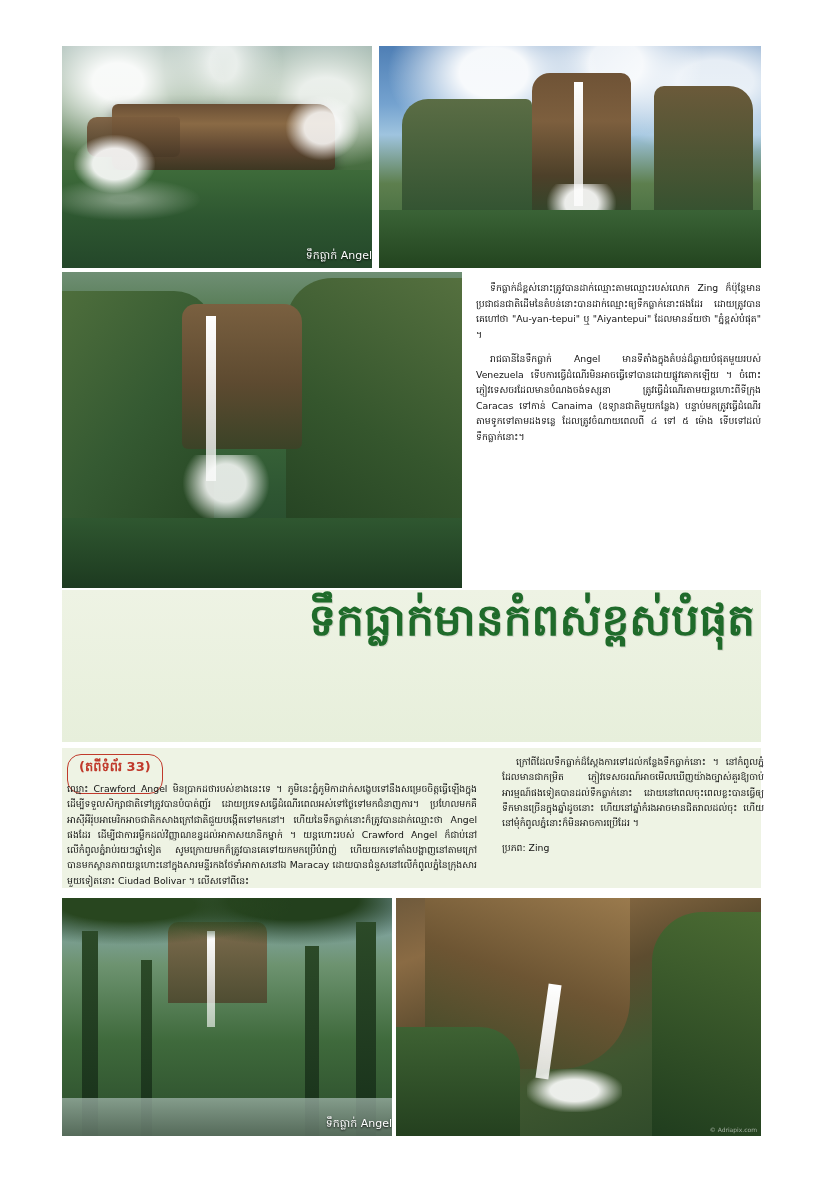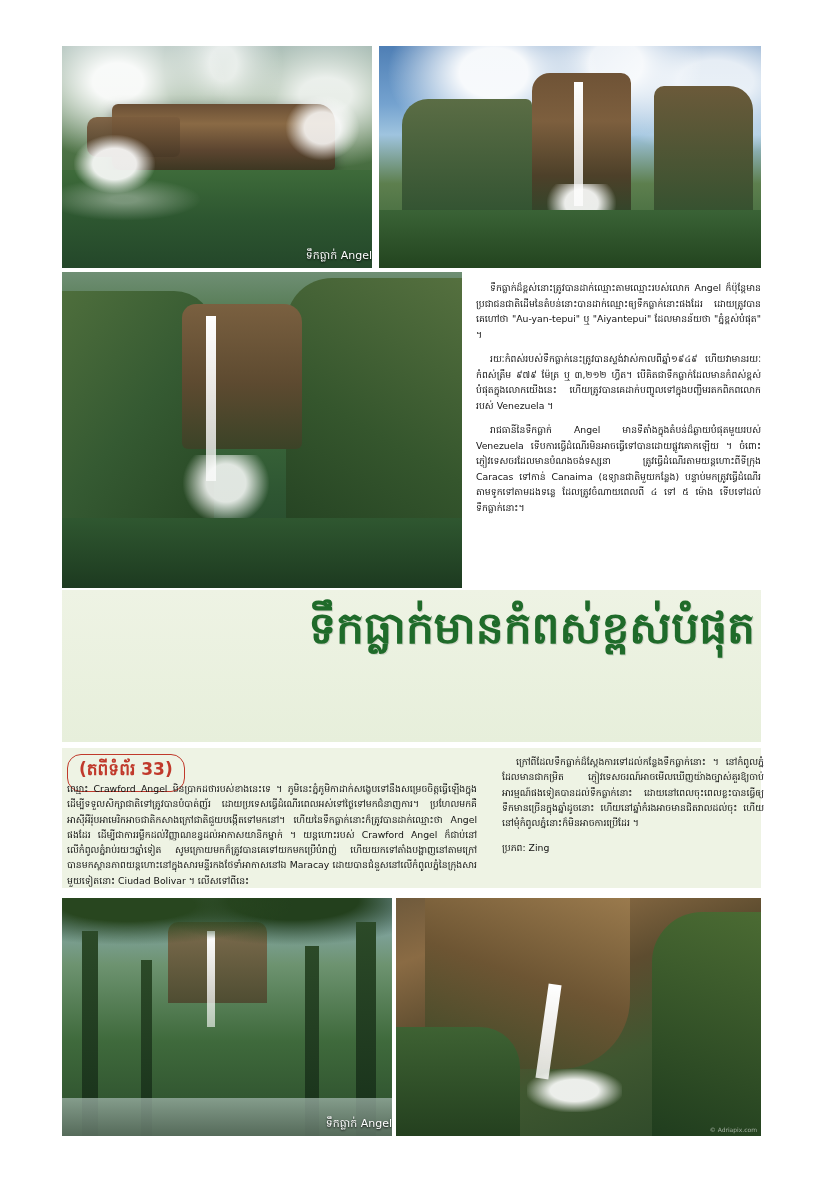--- a/index.html
+++ b/index.html
@@ -187,36 +187,35 @@
   
   .headline-wrap{
     position:absolute;left:62px;top:590px;width:699px;height:152px;
     background:linear-gradient(180deg,#eef3e4 0%,#e7efdb 100%);
   }
   .headline1{
     position:absolute;right:6px;top:4px;
     font-size:44px;line-height:52px;font-weight:bold;color:#1f6b2a;
     font-family:"DejaVu Sans",sans-serif;white-space:nowrap;
     text-shadow:1px 1px 0 rgba(0,0,0,.12);
-    margin-top:8px;
   }
   .headline2{
     position:absolute;right:6px;top:62px;
     font-size:40px;line-height:48px;font-weight:bold;color:#1f6b2a;
     font-family:"DejaVu Sans",sans-serif;white-space:nowrap;
     text-shadow:1px 1px 0 rgba(0,0,0,.12);
   }
 
   
   .body-area{position:absolute;left:62px;top:748px;width:699px;height:140px;
              background:#eef3e4;}
   .jump-badge{
     position:absolute;left:5px;top:6px;
     border:1.4px solid #c0392b;border-radius:14px;
-    padding:3px 11px 8px;color:#c0392b;font-weight:bold;font-size:17px;
+    padding:3px 11px 16px;color:#c0392b;font-weight:bold;font-size:13px;
     background:#eef3e4;font-family:"DejaVu Sans",sans-serif;
   }
   .col-a{
     position:absolute;left:5px;top:33px;width:410px;
     font-size:9.3px;line-height:15.3px;text-align:justify;color:#111;
     font-family:"DejaVu Sans",sans-serif;
   }
   .col-a p{margin:0;}
   .col-b{
     position:absolute;left:432px;top:6px;width:262px;
@@ -257,22 +256,21 @@
     <div class="sky"></div>
     <div class="wallL"></div>
     <div class="wallR"></div>
     <div class="cliffC"></div>
     <div class="water"></div>
     <div class="spray"></div>
     <div class="floor"></div>
   </div>
 
   <div class="col-right">
-    <p>ទឹកធ្លាក់ដ៏ខ្ពស់នោះត្រូវបានដាក់ឈ្មោះតាមឈ្មោះរបស់លោក Angel ក៏ប៉ុន្តែមានប្រជាជនជាតិដើមនៃតំបន់នោះបានដាក់ឈ្មោះឲ្យទឹកធ្លាក់នោះផងដែរ ដោយត្រូវបានគេហៅថា "Au-yan-tepui" ឬ "Aiyantepui" ដែលមានន័យថា "ភ្នំខ្ពស់បំផុត" ។</p>
-    <p>រយៈកំពស់របស់ទឹកធ្លាក់នេះត្រូវបានស្ទង់វាស់កាលពីឆ្នាំ១៩៤៩ ហើយវាមានរយៈកំពស់ត្រឹម ៩៧៩ ម៉ែត្រ ឬ ៣,២១២ ហ្វីត។ បើគិតជាទឹកធ្លាក់ដែលមានកំពស់ខ្ពស់បំផុតក្នុងលោកយើងនេះ ហើយត្រូវបានគេដាក់បញ្ចូលទៅក្នុងបញ្ជីមរតកពិភពលោករបស់ Venezuela ។</p>
+    <p>ទឹកធ្លាក់ដ៏ខ្ពស់នោះត្រូវបានដាក់ឈ្មោះតាមឈ្មោះរបស់លោក Zing ក៏ប៉ុន្តែមានប្រជាជនជាតិដើមនៃតំបន់នោះបានដាក់ឈ្មោះឲ្យទឹកធ្លាក់នោះផងដែរ ដោយត្រូវបានគេហៅថា "Au-yan-tepui" ឬ "Aiyantepui" ដែលមានន័យថា "ភ្នំខ្ពស់បំផុត" ។</p>
     <p>រាជធានីនៃទឹកធ្លាក់ Angel មានទីតាំងក្នុងតំបន់ដ៏ឆ្ងាយបំផុតមួយរបស់ Venezuela ទើបការធ្វើដំណើរមិនអាចធ្វើទៅបានដោយផ្លូវគោកឡើយ ។ ចំពោះភ្ញៀវទេសចរដែលមានបំណងចង់ទស្សនា ត្រូវធ្វើដំណើរតាមយន្តហោះពីទីក្រុង Caracas ទៅកាន់ Canaima (ឧទ្យានជាតិមួយកន្លែង) បន្ទាប់មកត្រូវធ្វើដំណើរតាមទូកទៅតាមដងទន្លេ ដែលត្រូវចំណាយពេលពី ៤ ទៅ ៥ ម៉ោង ទើបទៅដល់ទឹកធ្លាក់នោះ។</p>
   </div>
 
   <div class="headline-wrap">
     <div class="headline1">ទឹកធ្លាក់មានកំពស់ខ្ពស់បំផុត</div>
   </div>
 
   <div class="body-area">
     <div class="jump-badge">(តពីទំព័រ 33)</div>
     <div class="col-a">

